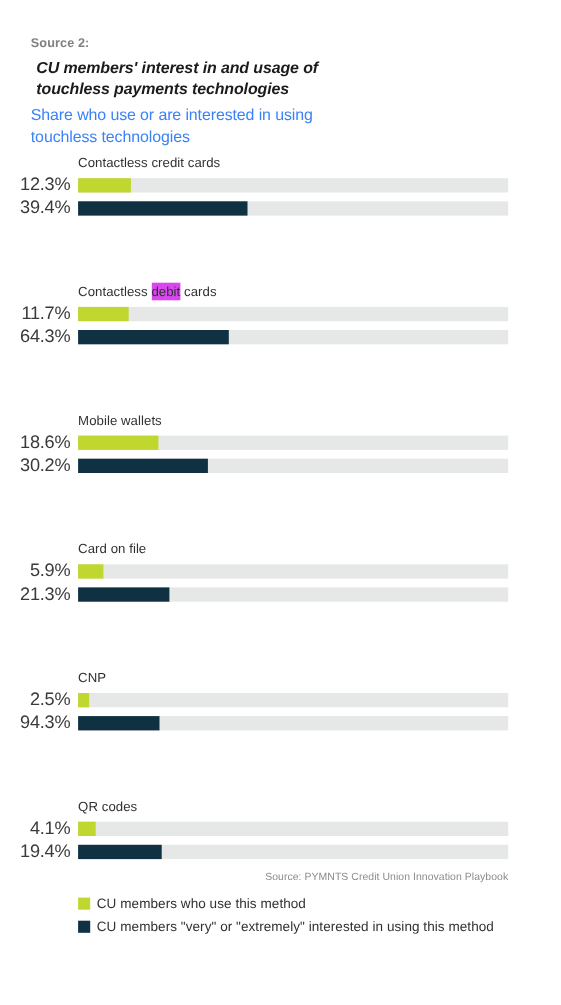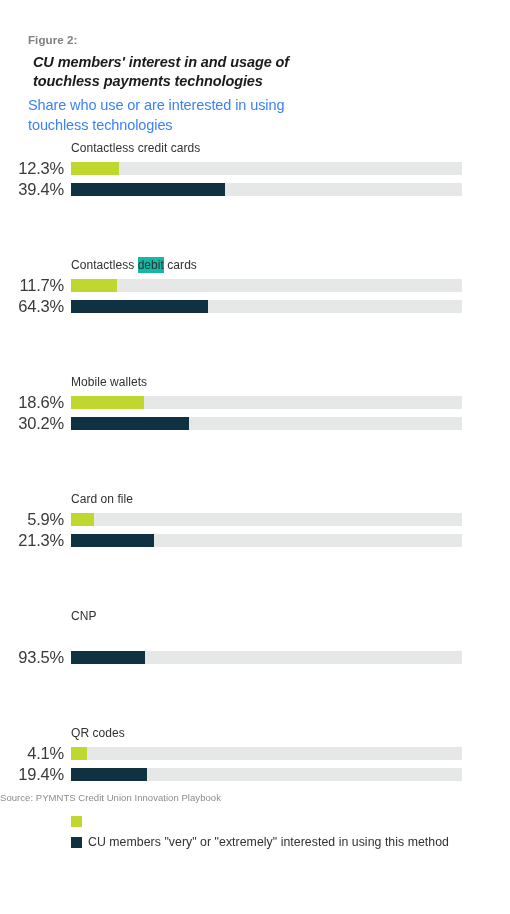--- a/index.html
+++ b/index.html
@@ -74,21 +74,21 @@
     position: absolute;
     left: 71px;
     top: 0px;
     font-size: 12px;
     color: #2f3132;
     line-height: 16px;
     white-space: nowrap;
     letter-spacing: 0.05px;
   }
   .hl {
-    background: #14b8a6;
+    background: #d946ef;
     color: #2f3132;
     padding: 1px 0 1px 0;
   }
 
   .bar-row {
     position: absolute;
     left: 0;
     width: 510px;
     height: 21px;
   }
@@ -122,20 +122,21 @@
   }
   .fill.use { background: #c0d72f; }
   .fill.interest { background: #0f3142; }
 
   
   .source {
     position: absolute;
     left: 0;
     top: 792px;
     width: 462px;
+    text-align: right;
     font-size: 9.5px;
     color: #8a8c8c;
     letter-spacing: 0.05px;
   }
   .legend {
     position: absolute;
     left: 71px;
     top: 812px;
     width: 430px;
   }
@@ -162,21 +163,21 @@
     white-space: nowrap;
     letter-spacing: 0.05px;
   }
 </style>
 </head>
 <body>
 
 <div class="page">
 
   <div class="header">
-    <p class="fig-label">Figure 2:</p>
+    <p class="fig-label">Source 2:</p>
     <p class="fig-title">CU members' interest in and usage of touchless payments technologies</p>
     <p class="fig-subtitle">Share who use or are interested in using touchless technologies</p>
   </div>
 
   <div class="chart" id="chart-body">
       <div class="group">
         <div class="cat-label">Contactless credit cards</div>
         <div class="bar-row r1">
           <div class="value">12.3%</div>
           <div class="track">
@@ -230,22 +231,28 @@
         </div>
         <div class="bar-row r2">
           <div class="value">21.3%</div>
           <div class="track">
             <div class="fill interest" style="width: 21.3%; background: rgb(15, 49, 66);"></div>
           </div>
         </div>
       </div>
       <div class="group">
         <div class="cat-label">CNP</div>
-        <div class="bar-row r2">
-          <div class="value">93.5%</div>
+        <div class="bar-row r1">
+          <div class="value">2.5%</div>
+          <div class="track">
+            <div class="fill use" style="width: 2.5%; background: rgb(192, 215, 47);"></div>
+          </div>
+        </div>
+        <div class="bar-row r2">
+          <div class="value">94.3%</div>
           <div class="track">
             <div class="fill interest" style="width: 18.8%; background: rgb(15, 49, 66);"></div>
           </div>
         </div>
       </div>
       <div class="group">
         <div class="cat-label">QR codes</div>
         <div class="bar-row r1">
           <div class="value">4.1%</div>
           <div class="track">
@@ -259,20 +266,21 @@
           </div>
         </div>
       </div>
     </div>
 
   <div class="source">Source: PYMNTS Credit Union Innovation Playbook</div>
 
   <div class="legend" id="legend-body">
       <div class="legend-row">
         <span class="swatch use" style="background: rgb(192, 215, 47);"></span>
+        <span class="legend-text">CU members who use this method</span>
       </div>
       <div class="legend-row">
         <span class="swatch interest" style="background: rgb(15, 49, 66);"></span>
         <span class="legend-text">CU members "very" or "extremely" interested in using this method</span>
       </div>
     </div>
 
 </div>
 
 </body></html>

